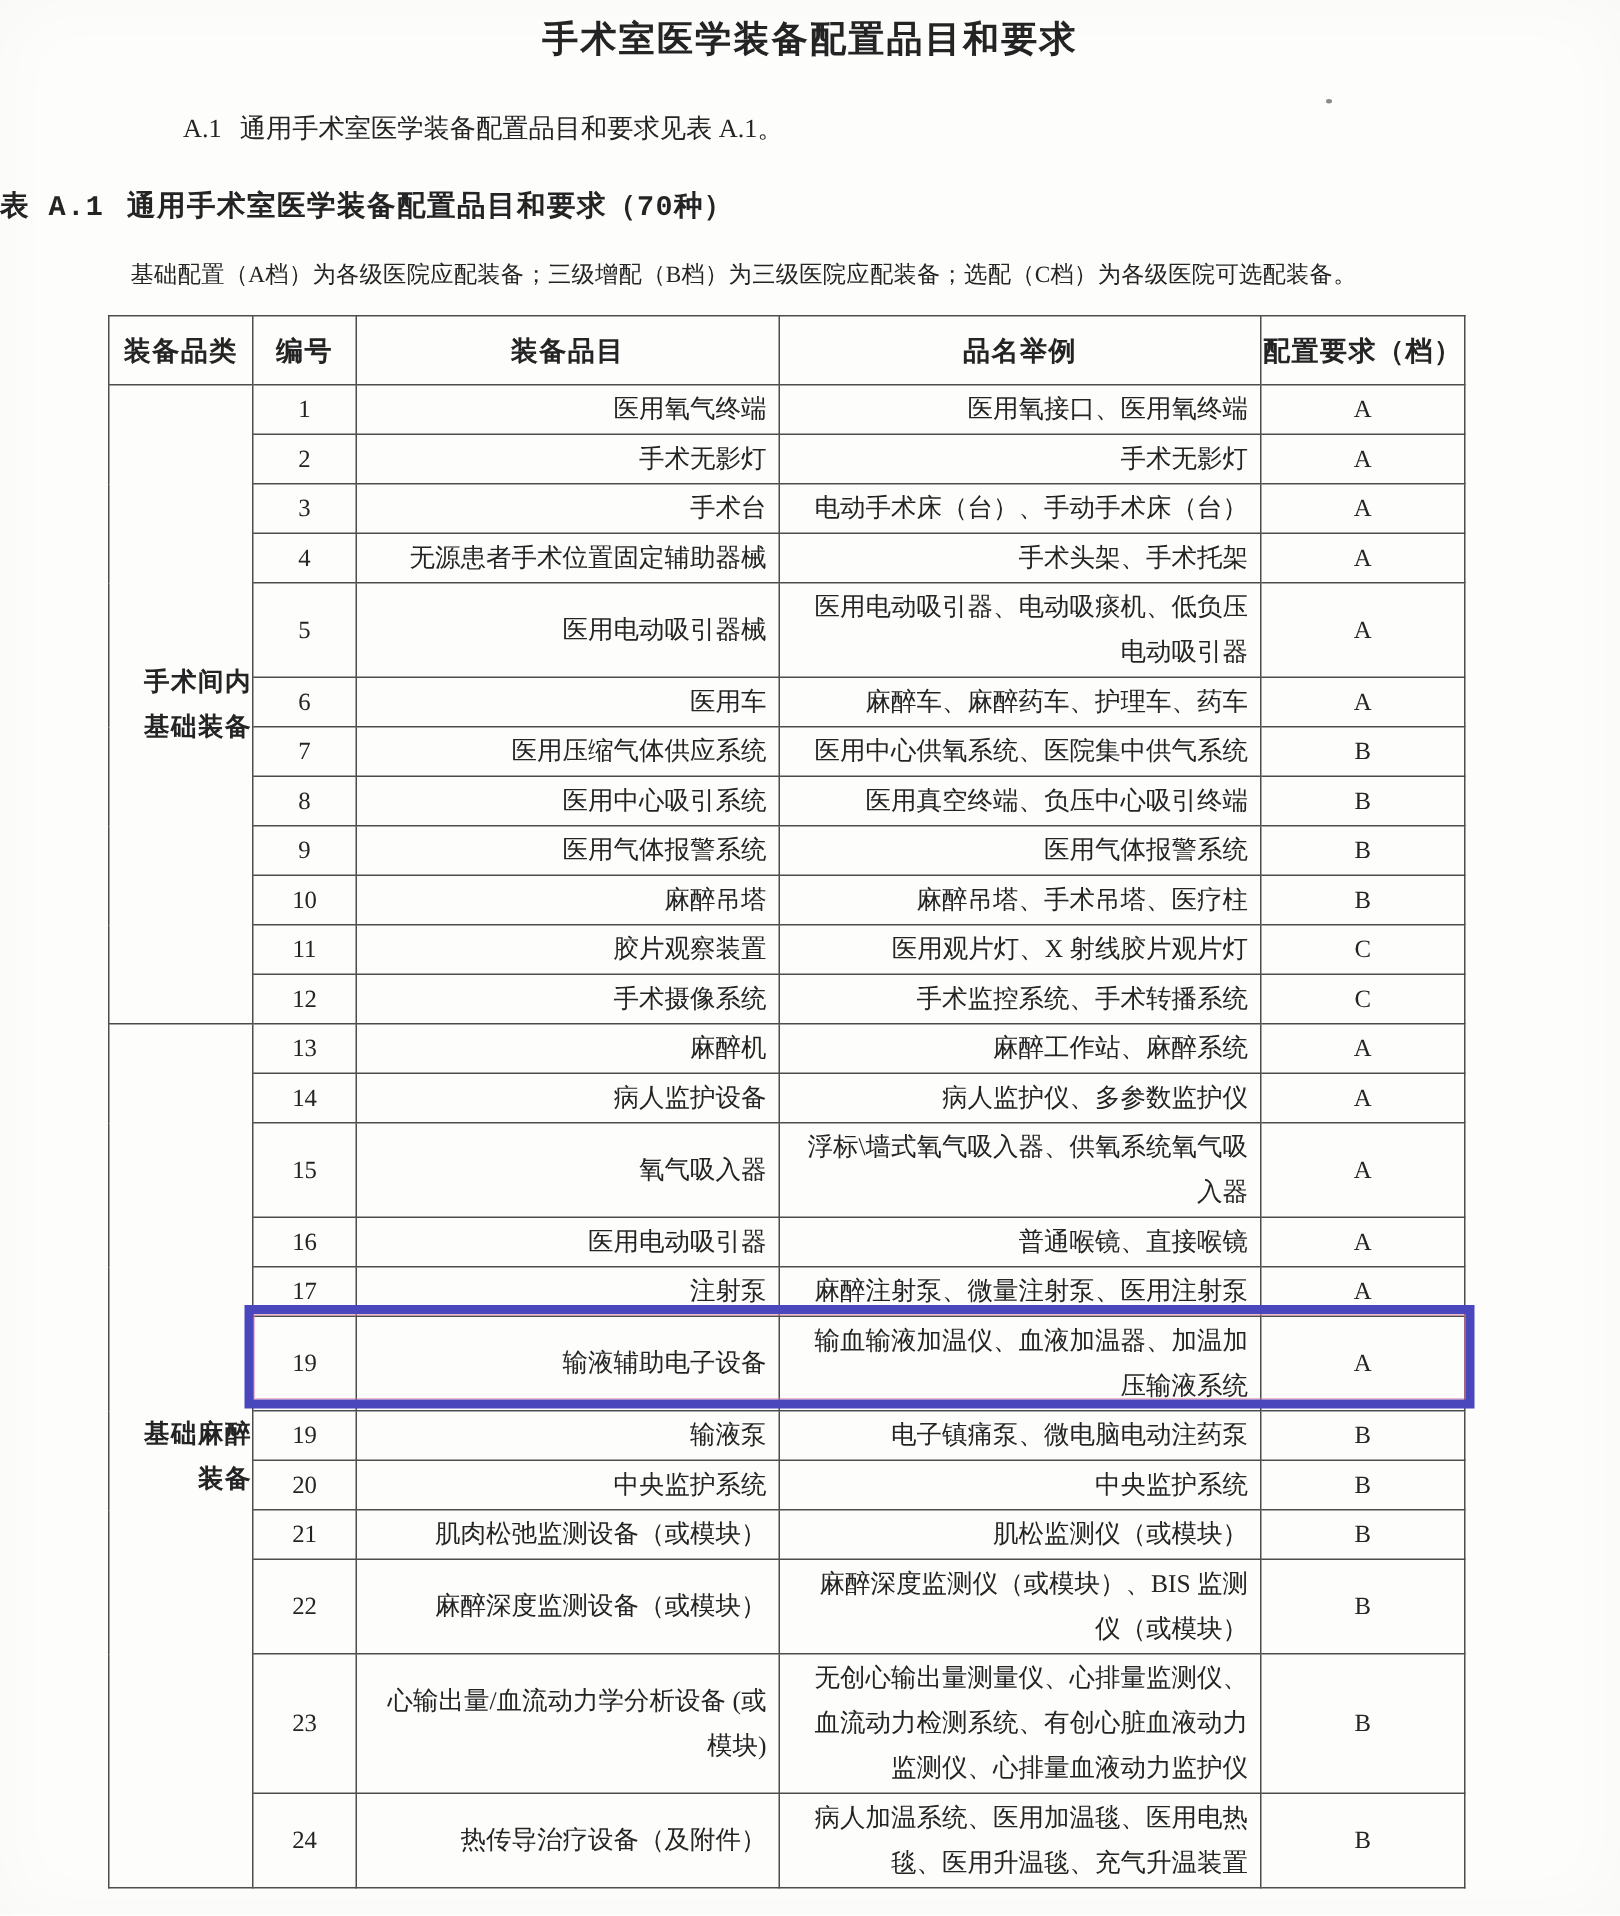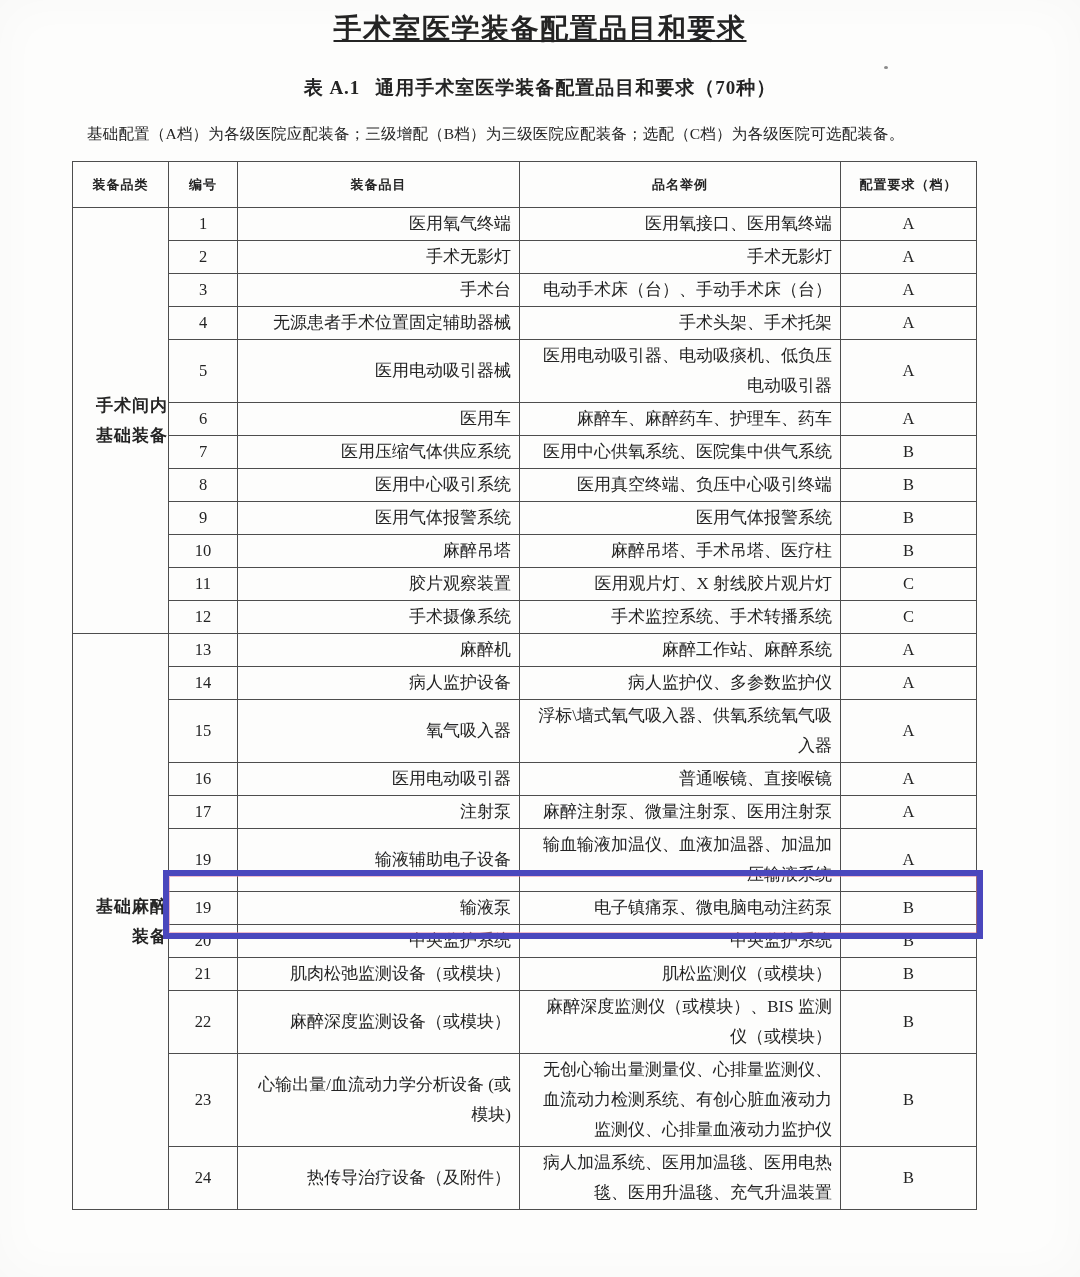--- a/index.html
+++ b/index.html
@@ -16,34 +16,32 @@
     background:#fdfdfc;
     color:var(--ink);
     overflow:hidden;
     box-shadow: inset 0 0 50px rgba(0,0,0,0.025);
   }
   .doc-title{
     padding-top:10px;
     text-align:center;
     font-family:var(--sans);
     font-weight:bold;
-    font-size:28px;
+    font-size:24px;
     letter-spacing:1.5px;
-    text-decoration:underline;
   }
   .intro{
     margin:31px 0 0 122px;
     font-family:var(--serif);
     font-size:17.5px;
   }
   .intro-label{ margin-right:12px; }
   .table-caption{
     margin-top:27px;
-    text-align:center;
-    font-family:Liberation Serif, serif;
+    font-family:Liberation Mono, monospace;
     font-weight:bold;
     font-size:19px;
     letter-spacing:1px;
   }
   .caption-label{ margin-right:15px; }
   .grading-note{
     margin:23px 0 0 87px;
     font-family:var(--serif);
     font-size:15.5px;
     letter-spacing:0.2px;
@@ -56,21 +54,21 @@
     font-family:var(--serif);
     font-size:17px;
   }
   .equipment th, .equipment td{
     border:1.5px solid var(--line);
   }
   .equipment th{
     height:46px;
     font-family:var(--sans);
     font-weight:bold;
-    font-size:13px;
+    font-size:18px;
     letter-spacing:1px;
     text-align:center;
     vertical-align:middle;
   }
   .equipment td{
     line-height:30px;
     vertical-align:middle;
   }
   .no-cell{
     text-align:center;
@@ -107,20 +105,21 @@
     border-radius:50%;
   }
 </style>
 </head>
 <body>
 
 <div class="page">
 
   <h1 class="doc-title">手术室医学装备配置品目和要求</h1>
 
+  <p class="intro"><span class="intro-label">A.1</span><span>通用手术室医学装备配置品目和要求见表 A.1。</span></p>
 
   <div class="table-caption"><span class="caption-label">表 A.1</span><span>通用手术室医学装备配置品目和要求（70种）</span></div>
 
   <p class="grading-note">基础配置（A档）为各级医院应配装备；三级增配（B档）为三级医院应配装备；选配（C档）为各级医院可选配装备。</p>
 
   <table class="equipment">
     <colgroup>
       <col style="width:96px">
       <col style="width:69px">
       <col style="width:282px">

